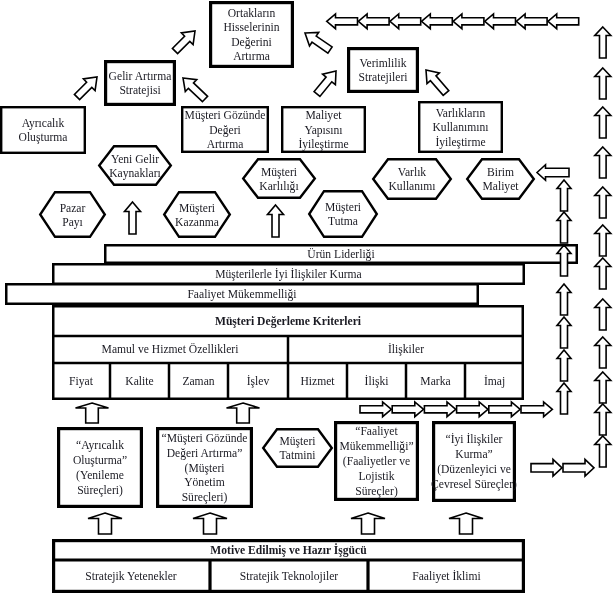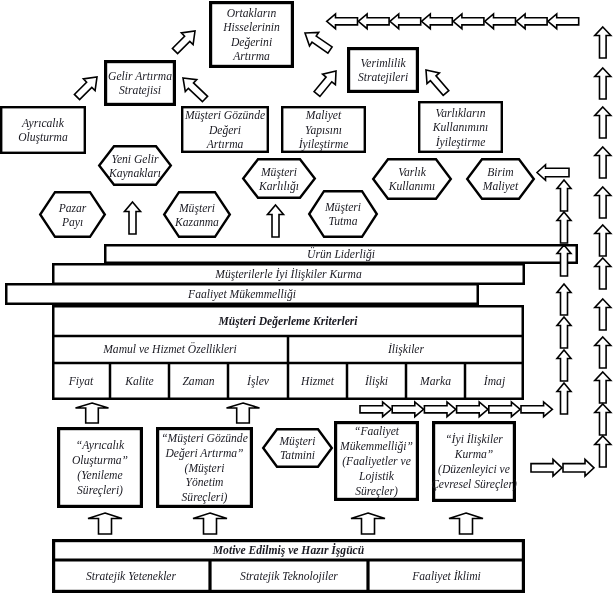--- a/index.html
+++ b/index.html
@@ -1,17 +1,17 @@
 <!DOCTYPE html>
 <html><head>
 <meta charset="utf-8">
 <style>
   html,body{margin:0;padding:0;background:#fff;}
   #page{position:relative;width:614px;height:603px;background:#14b8a6;overflow:hidden;
-        font-family:"Liberation Serif", serif;font-style:italic;}
+        font-family:"Liberation Serif", serif;}
   svg{display:block;}
   .t{font-family:"Liberation Serif", serif; fill:#1a1a22; text-anchor:middle;}
 </style>
 </head>
 <body>
 
 <div id="page">
 <svg width="614" height="603" viewBox="0 0 614 603" xmlns="http://www.w3.org/2000/svg">
 <rect x="0" y="0" width="614" height="603" fill="#ffffff"></rect>
 <g>

